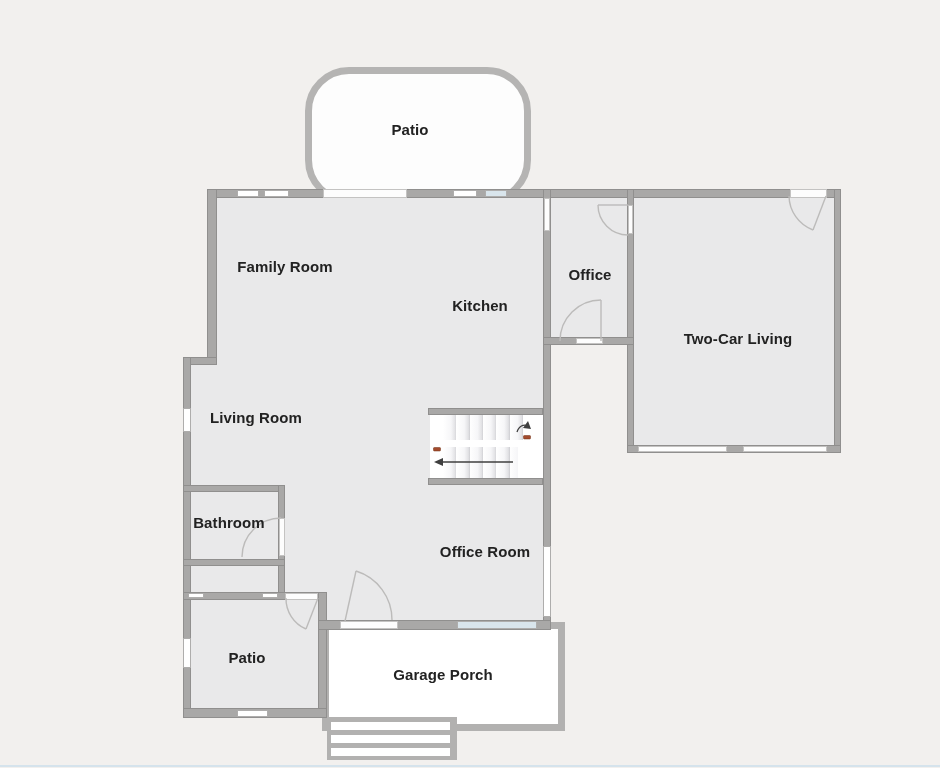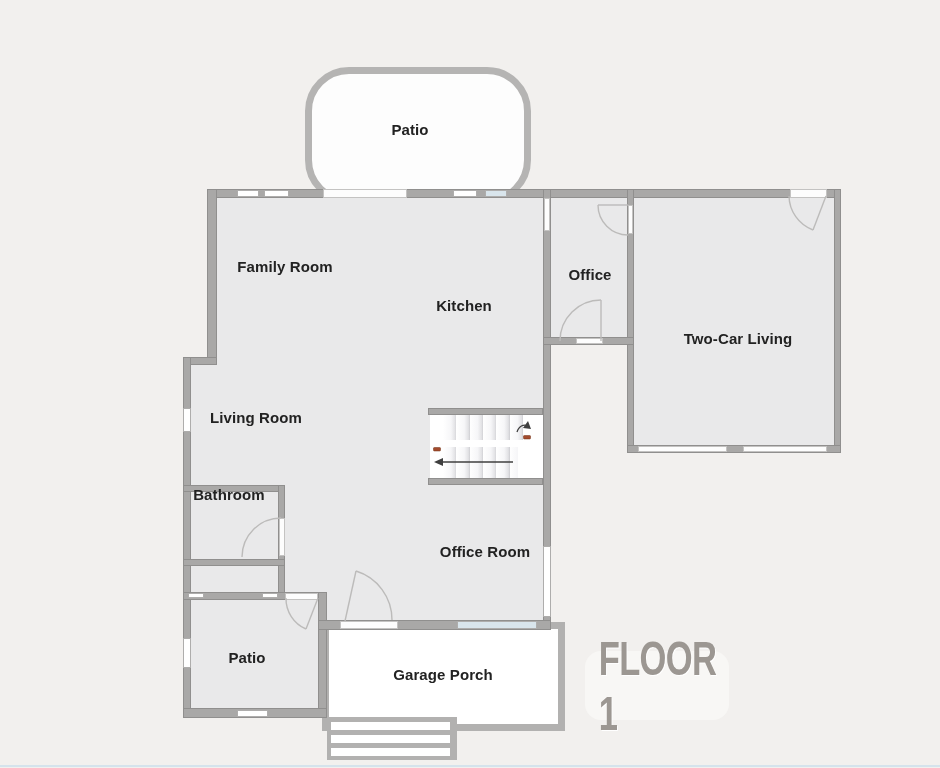--- a/index.html
+++ b/index.html
@@ -111,27 +111,24 @@
       <path d="M517,432 C519,426 524,423 529,427"></path>
     </g>
     <polygon points="434,462 443,458 443,466" fill="#3f3f3f"></polygon>
     <polygon points="531,429 523,428 528,421" fill="#3f3f3f"></polygon>
     <rect x="523.5" y="435.5" width="7" height="3.5" rx="0.8" fill="#a34b2d" stroke="#713015" stroke-width="0.5"></rect>
     <rect x="433.5" y="447.5" width="7" height="3.5" rx="0.8" fill="#a34b2d" stroke="#713015" stroke-width="0.5"></rect>
   </svg>
 
   <div class="rlabel" style="left:410px;top:129px">Patio</div>
   <div class="rlabel" style="left:285px;top:266px">Family Room</div>
-  <div class="rlabel" style="left:464px;top:305px">Kitchen</div>
+  <div class="rlabel" style="left:480px;top:305px">Kitchen</div>
   <div class="rlabel" style="left:590px;top:274px">Office</div>
   <div class="rlabel" style="left:738px;top:338px">Two-Car Living</div>
   <div class="rlabel" style="left:256px;top:417px">Living Room</div>
-  <div class="rlabel" style="left:229px;top:494px">Bathroom</div>
+  <div class="rlabel" style="left:229px;top:522px">Bathroom</div>
   <div class="rlabel" style="left:247px;top:657px">Patio</div>
   <div class="rlabel" style="left:485px;top:551px">Office Room</div>
   <div class="rlabel" style="left:443px;top:674px">Garage Porch</div>
 
-  <div class="badge">
-    <span>FLOOR 1</span>
-  </div>
 
   <div class="bottomline"></div>
 </div>
 
 </body></html>

